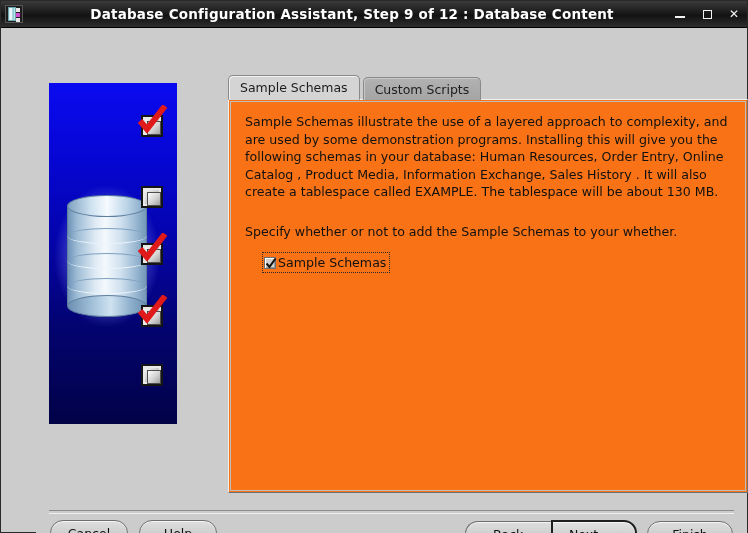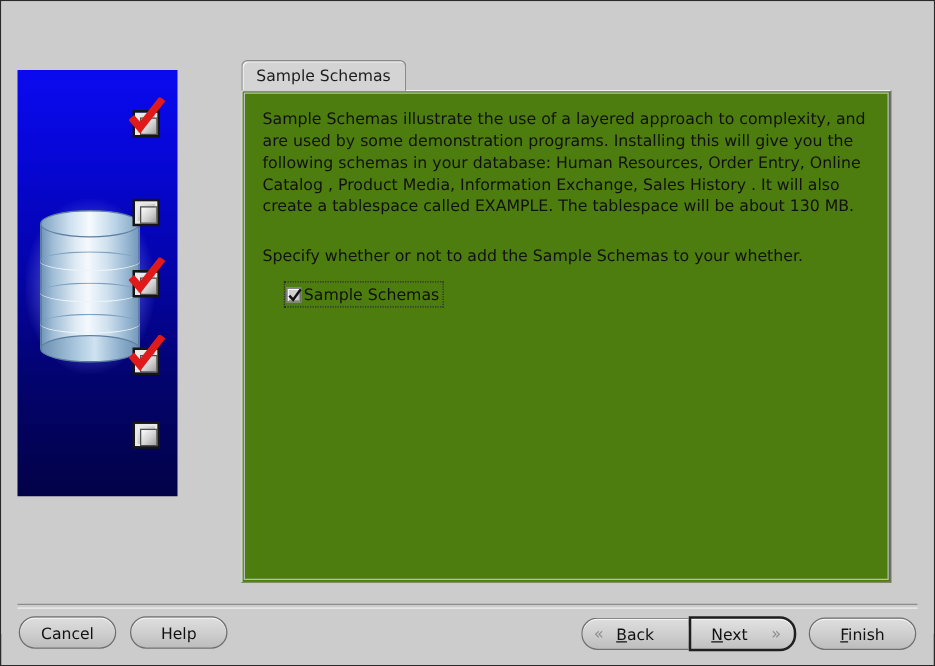--- a/index.html
+++ b/index.html
@@ -77,20 +77,21 @@
   }
   .glyph-min { width: 10px; height: 2px; background: #f2f2f2; margin-top: 6px; }
   .glyph-max { width: 9px; height: 9px; border: 1.5px solid #f2f2f2; box-sizing: border-box; }
   .glyph-close { font-size: 13px; font-weight: bold; }
 
   
   #client {
     position: relative;
     height: 506px;
     background: #cccccc;
+    margin-left: 35px;
   }
 
   
   #banner {
     position: absolute;
     left: 13px; top: 55px;
     width: 128px; height: 341px;
     background:
       linear-gradient(to bottom,
         #0a0af0 0%,
@@ -216,21 +217,21 @@
     border-bottom: none;
     margin-left: 3px;
     color: #202020;
     box-shadow: inset 1px 1px 0 #c6c6c6;
   }
 
   #panel {
     position: absolute;
     left: 192px; top: 71px;
     width: 520px; height: 394px;
-    background: #4d7c0f;
+    background: #f97316;
     box-sizing: border-box;
     border: 1px solid #8a8a8a;
     border-top-color: #f3f3f3;
     border-left-color: #f0f0f0;
     border-right-color: #707070;
     border-bottom-color: #707070;
     z-index: 2;
     padding-left: 40px;
   }
   #panel-inner {
@@ -333,20 +334,38 @@
     background: linear-gradient(to bottom, #e2e2e2 0%, #d2d2d2 50%, #c0c0c0 100%);
   }
   .chev { color: #8d8d8d; font-size: 13px; line-height: 1; }
   .btn-finish { min-width: 86px; }
 </style>
 </head>
 <body>
 
 <div id="window">
 
+  <div id="titlebar">
+    <div id="win-icon">
+      <div class="cyl"></div>
+      <div class="dot d1"></div>
+      <div class="dot d2"></div>
+      <div class="dot d3"></div>
+    </div>
+    <div id="title-text">Database Configuration Assistant, Step 9 of 12 : Database Content</div>
+    <div id="win-buttons">
+      <div class="wbtn">
+          <span class="glyph-min"></span>
+        </div>
+      <div class="wbtn">
+          <span class="glyph-max"></span>
+        </div>
+      <div class="wbtn glyph-close">✕</div>
+    </div>
+  </div>
 
   <div id="client">
 
     <div id="banner">
       <div class="glow"></div>
       <div id="db">
         <div class="body"></div>
         <div class="ring r1"></div>
         <div class="ring r2"></div>
         <div class="ring r3"></div>
@@ -390,20 +409,23 @@
       <div class="marker" style="left:92px; top:281px;">
         <div class="box">
             <div class="inner"></div>
           </div>
       </div>
     </div>
 
     <div id="tabstrip">
       <div class="tab active">
         <span>Sample Schemas</span>
+      </div>
+      <div class="tab inactive">
+        <span>Custom Scripts</span>
       </div>
     </div>
 
     <div id="panel">
       <div id="panel-inner">
         <p id="body-text">Sample Schemas illustrate the use of a layered approach to complexity, and are used by some demonstration programs. Installing this will give you the following schemas in your database: Human Resources, Order Entry, Online Catalog , Product Media, Information Exchange, Sales History . It will also create a tablespace called EXAMPLE. The tablespace will be about 130 MB.</p>
         <p id="specify-text">Specify whether or not to add the Sample Schemas to your whether.</p>
         <div id="checkbox-row">
           <span class="cb">
             <svg width="12" height="13" viewBox="0 0 12 13">

